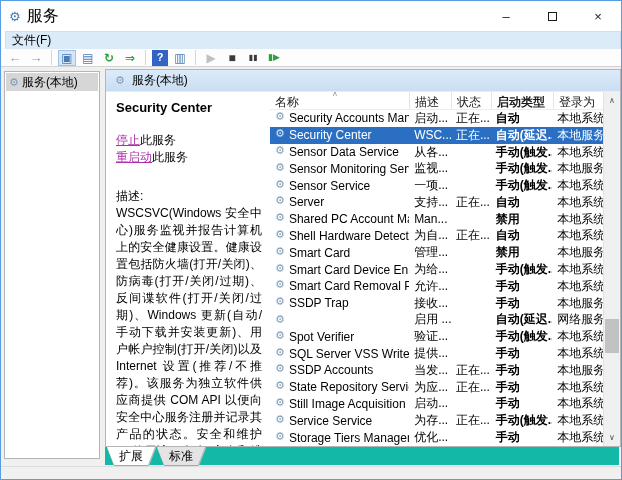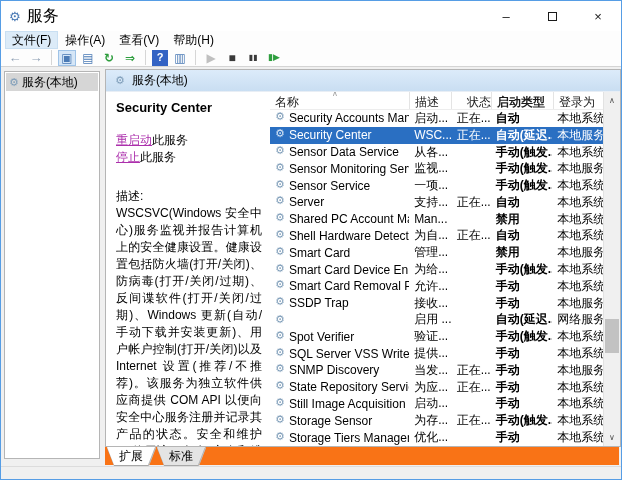--- a/index.html
+++ b/index.html
@@ -10,21 +10,21 @@
     font-family:"Liberation Sans","DejaVu Sans",sans-serif;font-size:12px;color:#000;
   }
   
   .titlebar{position:absolute;top:0;left:0;right:0;height:30px;background:#fff;display:flex;align-items:center;}
   .app-icon{margin-left:8px;font-size:13px;color:#4a7ab5;line-height:1;}
   .title-text{margin-left:6px;font-size:16px;}
   .win-controls{margin-left:auto;display:flex;height:100%;}
   .win-btn{width:46px;height:100%;display:flex;align-items:center;justify-content:center;color:#1a1a1a;font-size:13px;}
   .max-box{width:9px;height:9px;border:1px solid #1a1a1a;display:inline-block;}
   
-  .menubar{position:absolute;top:30px;left:0;right:0;height:18px;background:#fdfdfd;display:flex;align-items:stretch;padding-left:4px;}
+  .menubar{position:absolute;top:30px;left:0;right:0;height:18px;background:#fdfdfd;display:flex;align-items:stretch;padding-left:4px;flex-direction:column;}
   .menu-item{padding:1px 7px;display:flex;align-items:center;}
   .menu-item.hl{background:#dcebf8;border:1px solid #c9dff2;padding:0 6px;}
   
   .toolbar{position:absolute;top:48px;left:0;right:0;height:18px;background:#fdfdfd;border-bottom:1px solid #d4d4d4;display:flex;align-items:center;padding-left:5px;gap:3px;}
   .tbtn{width:18px;height:16px;display:flex;align-items:center;justify-content:center;font-size:12px;line-height:1;border:1px solid transparent;}
   .tbtn.nav{color:#8fa0b4;font-weight:bold;font-size:13px;}
   .tbtn.win{color:#4a7ab5;font-size:12px;}
   .tbtn.active{background:#d5e6f7;border-color:#9fc3e7;}
   .tbtn.green{color:#2e9e3e;font-weight:bold;}
   .tbtn.help{background:#3363c4;color:#fff;font-weight:bold;font-size:11px;width:16px;}
@@ -52,30 +52,30 @@
   .thead{display:flex;height:18px;border-bottom:1px solid #ededed;color:#1a1a1a;position:relative;}
   .th{padding:2px 0 0 5px;border-right:1px solid #e4e4e4;white-space:nowrap;overflow:hidden;position:relative;}
   .sort-caret{position:absolute;top:-3px;left:62px;font-size:8px;color:#9a9a9a;}
   .rows{position:absolute;top:18px;left:0;right:17px;bottom:0;}
   .trow{display:flex;height:16.8px;align-items:center;white-space:nowrap;}
   .trow.sel{background:var(--sel);color:#fff;}
   .trow.sel .gear{color:#d9e7f6;}
   .cell{padding-left:5px;overflow:hidden;white-space:nowrap;}
   .c-name{width:140px;display:flex;align-items:flex-start;gap:4px;}
   .c-desc{width:42px;}
-  .c-status{width:40px;text-align:right;}
+  .c-status{width:40px;}
   .c-start{width:62px;font-weight:bold;}
   .c-logon{width:51px;}
   
   .vscroll{position:absolute;top:0;right:0;bottom:0;width:17px;background:#f0f0f0;border-left:1px solid #e2e2e2;}
   .sb-arrow{height:17px;display:flex;align-items:center;justify-content:center;font-size:8px;color:#505050;}
   .sb-down{position:absolute;bottom:0;left:0;right:0;}
   .sb-thumb{position:absolute;left:1px;right:1px;top:227px;height:34px;background:#c2c2c2;}
   
-  .tabstrip{position:absolute;top:446px;left:104px;right:2px;height:18px;display:flex;padding-left:2px;background:#f97316;}
+  .tabstrip{position:absolute;top:446px;left:104px;right:2px;height:18px;display:flex;padding-left:2px;background:#14b8a6;}
   .tab{position:relative;padding:1px 12px 0 12px;margin-right:2px;clip-path:polygon(0 0,100% 0,calc(100% - 7px) 100%,7px 100%);background:#e4e4e4;}
   .tab.active{background:#fff;}
   .tabs-shadow{filter:drop-shadow(0 1px 0 #a8a8a8) drop-shadow(1px 0 0 #bdbdbd);display:flex;}
   .statusbar{position:absolute;left:0;right:0;bottom:0;height:13px;background:#f0f0f0;border-top:1px solid #dcdcdc;}
 </style>
 </head>
 <body>
 
 <div class="window">
 
@@ -130,22 +130,22 @@
   <div class="pane">
     <div class="band">
       <span class="gear">⚙</span>
       <span>服务(本地)</span>
     </div>
     <div class="pane-body">
 
       <div class="details">
         <div class="d-title">Security Center</div>
         <div class="d-links">
+          <div><a href="#">停止</a><span>此服务</span></div>
           <div><a href="#">重启动</a><span>此服务</span></div>
-          <div><a href="#">停止</a><span>此服务</span></div>
         </div>
         <div class="d-desc">
           <div>描述:</div>
           <div>WSCSVC(Windows 安全中心)服务监视并报告计算机上的安全健康设置。健康设置包括防火墙(打开/关闭)、防病毒(打开/关闭/过期)、反间谍软件(打开/关闭/过期)、Windows 更新(自动/手动下载并安装更新)、用户帐户控制(打开/关闭)以及 Internet 设置(推荐/不推荐)。该服务为独立软件供应商提供 COM API 以便向安全中心服务注册并记录其产品的状态。安全和维护 UI 使用该服务在"安全和维护"控制面板中提供 systray 警报和安全健康状况的图形视图。网络访问保护(NAP)使用该服务向 NAP 网络策略服务器报告客户端的安全健康状况，以便进行网络隔离决策。该服务还提供一个公共 API，以允许外部客户以编程方式检索系统的聚合安全健康状况。</div>
         </div>
       </div>
 
       <div class="table">
         <div class="thead">
           <div class="th c-name">
@@ -303,21 +303,21 @@
                 <span>SQL Server VSS Writer</span>
               </div>
               <div class="cell c-desc">提供...</div>
               <div class="cell c-status"></div>
               <div class="cell c-start">手动</div>
               <div class="cell c-logon">本地系统</div>
             </div>
             <div class="trow">
               <div class="cell c-name">
                 <span class="gear">⚙</span>
-                <span>SNMP Discovery</span>
+                <span>SSDP Accounts</span>
               </div>
               <div class="cell c-desc">当发...</div>
               <div class="cell c-status">正在...</div>
               <div class="cell c-start">手动</div>
               <div class="cell c-logon">本地服务</div>
             </div>
             <div class="trow">
               <div class="cell c-name">
                 <span class="gear">⚙</span>
                 <span>State Repository Service</span>
@@ -333,21 +333,21 @@
                 <span>Still Image Acquisition Ev...</span>
               </div>
               <div class="cell c-desc">启动...</div>
               <div class="cell c-status"></div>
               <div class="cell c-start">手动</div>
               <div class="cell c-logon">本地系统</div>
             </div>
             <div class="trow">
               <div class="cell c-name">
                 <span class="gear">⚙</span>
-                <span>Storage Sensor</span>
+                <span>Service Service</span>
               </div>
               <div class="cell c-desc">为存...</div>
               <div class="cell c-status">正在...</div>
               <div class="cell c-start">手动(触发...</div>
               <div class="cell c-logon">本地系统</div>
             </div>
             <div class="trow">
               <div class="cell c-name">
                 <span class="gear">⚙</span>
                 <span>Storage Tiers Managem...</span>

